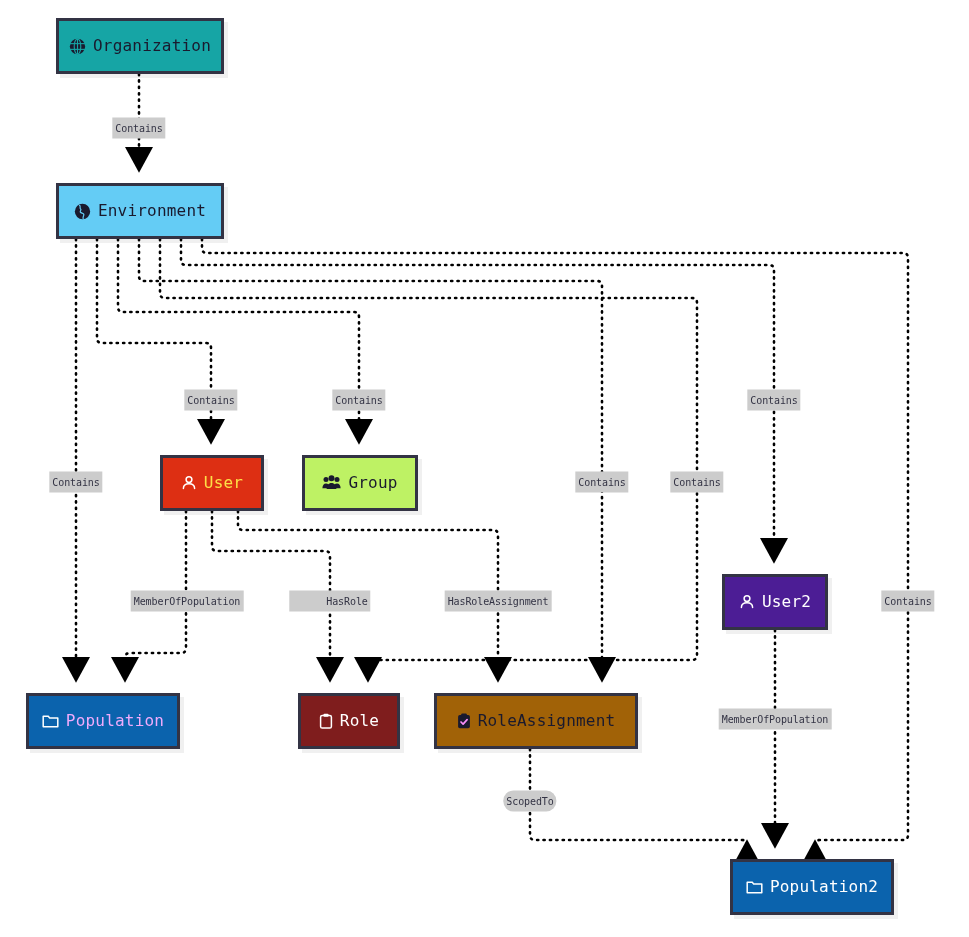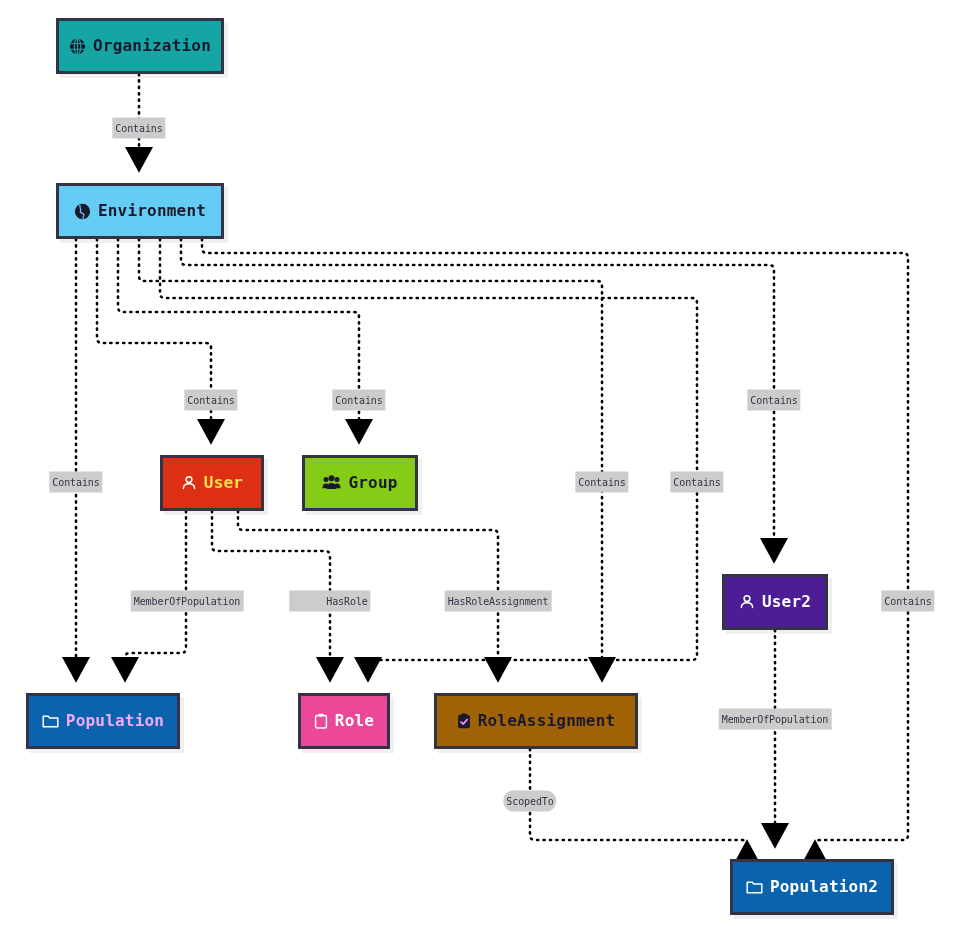--- a/index.html
+++ b/index.html
@@ -22,21 +22,21 @@
     height: 937px;
   }
   .node {
     position: absolute;
     box-sizing: border-box;
     border: 3px solid #333344;
     display: flex;
     align-items: center;
     justify-content: center;
     gap: 7px;
-    font-weight: bold;
+    font-weight: normal;
     font-size: 16px;
     letter-spacing: 0.2px;
     box-shadow: 4px 4px 0 rgba(0,0,0,0.06);
     white-space: nowrap;
     padding: 0 12px;
   }
   .node .ico {
     display: inline-flex;
     align-items: center;
     line-height: 0;
@@ -126,21 +126,21 @@
   <div class="node" style="left:160px;top:455px;width:104px;height:56px;background:#dd2f13;color:#fde047;">
     <span class="ico">
       <svg width="16" height="16" viewBox="0 0 16 16">
           <circle cx="8" cy="4.6" r="2.9" fill="none" stroke="#ffffff" stroke-width="1.5"></circle>
           <path d="M2.4 13.6 C2.4 10.2 5.0 8.8 8 8.8 C11 8.8 13.6 10.2 13.6 13.6" fill="none" stroke="#ffffff" stroke-width="1.5" stroke-linecap="round"></path>
         </svg>
     </span>
     <span class="lbl">User</span>
   </div>
 
-  <div class="node" style="left:302px;top:455px;width:116px;height:56px;background:#84cc16;color:#1a1a2e;">
+  <div class="node" style="left:302px;top:455px;width:116px;height:56px;background:#bef264;color:#1a1a2e;">
     <span class="ico">
       <svg width="19" height="16" viewBox="0 0 19 16">
           <circle cx="4" cy="4.4" r="2.5" fill="#1a1a2e"></circle>
           <circle cx="15" cy="4.4" r="2.5" fill="#1a1a2e"></circle>
           <circle cx="9.5" cy="3.3" r="3.0" fill="#1a1a2e"></circle>
           <path d="M0.4 13.2 C0.4 10.0 1.9 8.4 4 8.4 C6.1 8.4 7.6 10.0 7.6 13.2 Z" fill="#1a1a2e"></path>
           <path d="M11.4 13.2 C11.4 10.0 12.9 8.4 15 8.4 C17.1 8.4 18.6 10.0 18.6 13.2 Z" fill="#1a1a2e"></path>
           <path d="M4.6 14.0 C4.6 10.2 6.6 8.0 9.5 8.0 C12.4 8.0 14.4 10.2 14.4 14.0 Z" fill="#1a1a2e"></path>
         </svg>
     </span>
@@ -159,21 +159,21 @@
 
   <div class="node" style="left:26px;top:693px;width:154px;height:56px;background:#0b63ad;color:#f0abfc;">
     <span class="ico">
       <svg width="17" height="16" viewBox="0 0 17 16">
           <path d="M1.2 3.2 h5.1 l1.4 1.9 h8.1 v8.7 h-14.6 Z" fill="none" stroke="#ffffff" stroke-width="1.5" stroke-linejoin="round"></path>
         </svg>
     </span>
     <span class="lbl">Population</span>
   </div>
 
-  <div class="node" style="left:298px;top:693px;width:92px;height:56px;background:#ec4899;color:#ffffff;">
+  <div class="node" style="left:298px;top:693px;width:102px;height:56px;background:#7f1d1d;color:#ffffff;">
     <span class="ico">
       <svg width="14" height="16" viewBox="0 0 14 16">
           <rect x="1.6" y="2.4" width="10.8" height="12.6" rx="1.6" fill="none" stroke="#ffffff" stroke-width="1.5"></rect>
           <rect x="4.4" y="0.7" width="5.2" height="3.1" rx="1.1" fill="#ffffff"></rect>
         </svg>
     </span>
     <span class="lbl">Role</span>
   </div>
 
   <div class="node" style="left:434px;top:693px;width:204px;height:56px;background:#a16207;color:#1a1a2e;">

